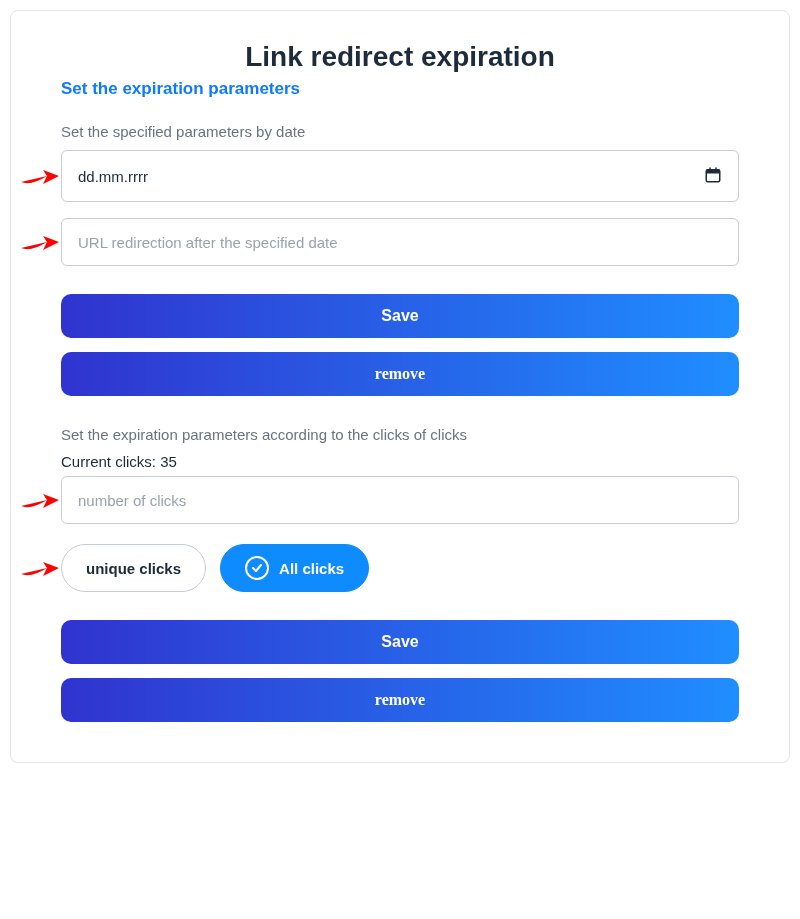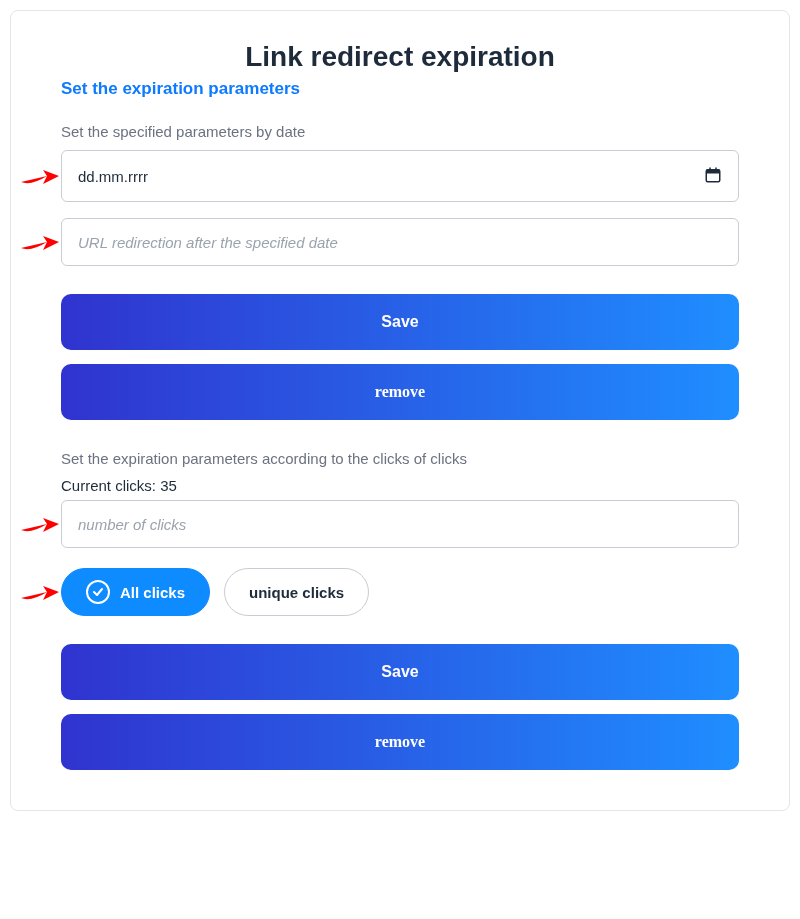--- a/index.html
+++ b/index.html
@@ -45,21 +45,20 @@
     }
     .field {
       width: 100%;
       height: 48px;
       border: 1px solid #c7cdd4;
       border-radius: 6px;
       padding: 0 16px;
       font-size: 15px;
       color: #1d2b3a;
       background: #fff;
-      font-style: italic;
     }
     .field::placeholder { color: #9aa3ad; }
     .date-field {
       display: flex;
       align-items: center;
       justify-content: space-between;
       width: 100%;
       height: 52px;
       border: 1px solid #c7cdd4;
       border-radius: 6px;
@@ -69,21 +68,21 @@
       background: #fff;
       cursor: text;
     }
     .cal-icon {
       width: 18px; height: 18px;
       fill: #1d2b3a;
     }
     .btn-primary {
       display: block;
       width: 100%;
-      height: 56px;
+      height: 44px;
       border: none;
       border-radius: 10px;
       color: #fff;
       font-size: 16px;
       font-weight: 700;
       background: linear-gradient(90deg, #3033cf 0%, #1f8eff 100%);
       cursor: pointer;
       margin-top: 28px;
     }
     .btn-primary + .btn-primary { margin-top: 14px; font-family: Liberation Serif, serif; }
@@ -187,31 +186,31 @@
     <input class="field" type="text" placeholder="number of clicks" style="">
   </div>
 
   <div class="input-row" style="margin-bottom:0;">
     <span class="arrow">
       <svg viewBox="0 0 40 24">
           <path d="M2 18 Q 12 22 28 12 L 24 6 L 40 12 L 24 20 L 28 12" fill="#ff0000"></path>
         </svg>
     </span>
     <div class="pill-group">
+      <div class="pill">
+        <span>unique clicks</span>
+      </div>
       <div class="pill selected">
         <span class="check-circle">
           <svg width="12" height="12" viewBox="0 0 12 12" fill="none">
               <path d="M2 6 L5 9 L10 3" stroke-width="2" stroke-linecap="round" stroke-linejoin="round"></path>
             </svg>
         </span>
         <span>All clicks</span>
       </div>
-      <div class="pill">
-        <span>unique clicks</span>
-      </div>
     </div>
   </div>
 
 
   <button class="btn-primary">Save</button>
   <button class="btn-primary">remove</button>
 
 </div>
 
 </body></html>

